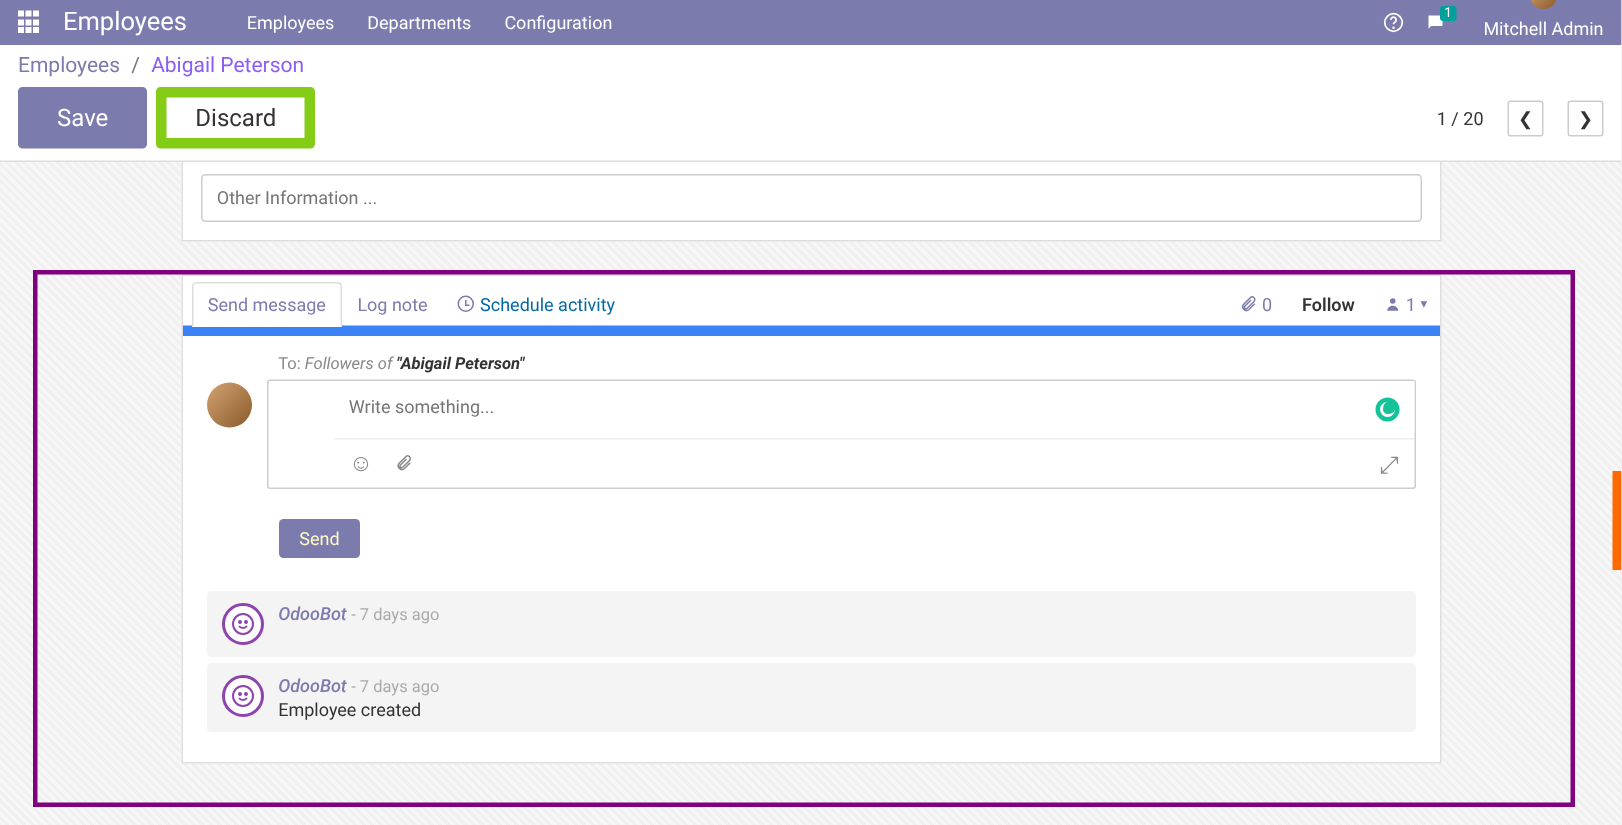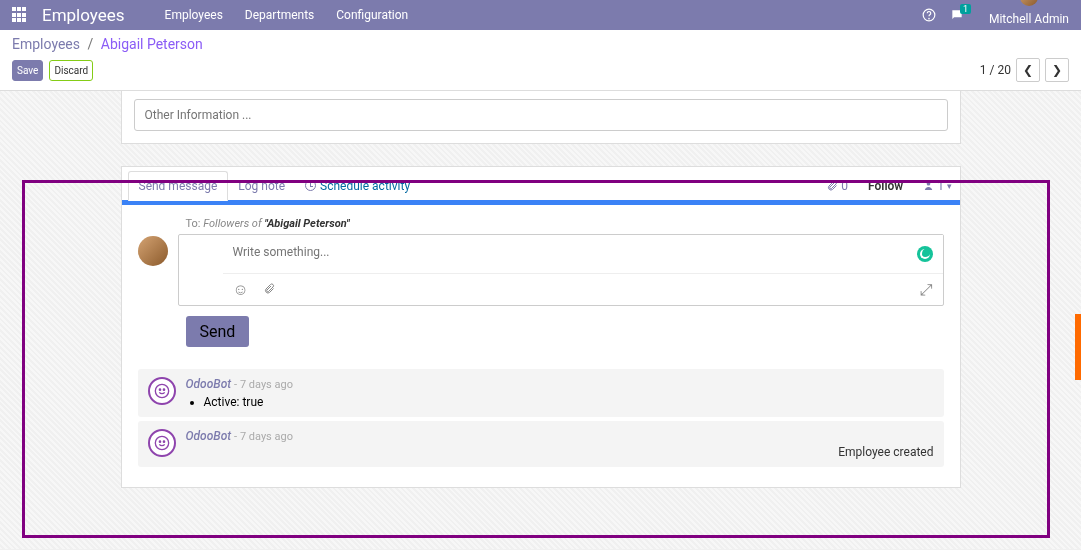--- a/index.html
+++ b/index.html
@@ -15,31 +15,31 @@
 .badge { background:#00a09d; color:#fff; font-size:9px; border-radius:2px; padding:0 3px; position:relative; top:-6px; left:-4px; }
 .user-block { display:flex; align-items:center; gap:6px; font-size:12px; color:#fff; cursor:pointer;flex-direction:column; }
 .user-avatar { width:18px; height:18px; border-radius:50%; background:linear-gradient(135deg,#d4a373,#8b5a2b); display:inline-block; }
 .caret-down { font-size:9px; }
 .subheader { background:#fff; border-bottom:1px solid #ddd; padding:6px 12px 8px; }
 .breadcrumb { font-size:14px; margin-bottom:6px; }
 .breadcrumb a { color:#7c7bad; text-decoration:none; }
 .breadcrumb .sep { color:#777; margin:0 4px; }
 .breadcrumb .current { color:#8b5cf6; }
 .action-row { display:flex; align-items:center; }
-.btn { border:1px solid #84cc16; background:#fff; color:#333; padding:4px 4px; font-size:10px; border-radius:3px; cursor:pointer; }
+.btn { border:7px solid #84cc16; background:#fff; color:#333; padding:4px 19px; font-size:16px; border-radius:3px; cursor:pointer; }
 .btn.primary { background:#7c7bad; color:#fff; border-color:#7c7bad; }
 .btn+.btn { margin-left:6px; }
-.pager { margin-left:auto; display:flex; align-items:center; gap:5px; font-size:12px; color:#333; }
+.pager { margin-left:auto; display:flex; align-items:center; gap:16px; font-size:12px; color:#333; }
 .pbtn { border:1px solid #ccc; background:#fff; width:24px; height:24px; display:flex; align-items:center; justify-content:center; cursor:pointer; border-radius:2px; font-size:12px; }
 .content { padding:0 0 0 0; height:calc(550px - 30px - 62px); overflow:hidden; background:repeating-linear-gradient(45deg,#f7f7f7,#f7f7f7 2px,#f0f0f0 2px,#f0f0f0 4px); }
 .sheet { background:#fff; width:840px; margin:0 auto; border:1px solid #ddd; border-top:none; padding:8px 12px 12px; }
 .other-input { width:100%; border:1px solid #ccc; border-radius:3px; padding:8px 10px; font-size:12px; color:#737373; }
 .chatter-wrap { background:#fff; width:840px; margin:22px auto 0; border:1px solid #ddd; }
 .highlight-box { border:3px solid #800080; position:absolute; left:22px; top:180px; width:1028px; height:358px; pointer-events:none; }
-.chatter-tabs { display:flex; align-items:center; border-bottom:5px solid #3b82f6; padding:4px 8px 0 6px; font-size:12px; }
+.chatter-tabs { display:flex; align-items:center; border-bottom:7px solid #3b82f6; padding:4px 8px 0 6px; font-size:12px; }
 .tab { padding:7px 10px 7px; color:#333; cursor:pointer; }
 .tab.active { border:1px solid #ddd; border-bottom:1px solid #fff; border-radius:3px 3px 0 0; background:#fff; margin-bottom:-1px; color:#7c7bad; }
 .tab.link { color:#7c7bad; }
 .tab.schedule { color:#0369a1; display:flex; align-items:center; gap:4px; }
 .tabs-right { margin-left:auto; display:flex; align-items:center; gap:20px; }
 .attach-count { color:#7c7bad; display:flex; align-items:center; gap:3px; }
 .follow-btn { color:#333; font-weight:600; cursor:pointer; }
 .follower-count { color:#7c7bad; display:flex; align-items:center; gap:3px; }
 .composer { padding:12px 16px 14px; }
 .to-line { font-size:11px; color:#888; margin-left:48px; margin-bottom:4px; }
@@ -47,33 +47,33 @@
 .to-line i { font-style:italic; }
 .compose-row { display:flex; gap:10px; }
 .compose-avatar { width:30px; height:30px; border-radius:50%; background:linear-gradient(135deg,#d4a373,#8b5a2b); flex-shrink:0; margin-top:2px; }
 .compose-box { flex:1; border:1px solid #ccc; border-radius:2px;padding-left:44px; }
 .compose-text { width:100%; border:none; padding:10px; font-size:12px; color:#999; outline:none; resize:none; height:34px; }
 .compose-tools { display:flex; align-items:center; padding:6px 10px; border-top:1px solid #eee; color:#888; gap:14px; position:relative; }
 .compose-tools .expand { margin-left:auto; }
 .grammarly { position:absolute; right:10px; top:-28px; width:16px; height:16px; border-radius:50%; background:#15c39a; display:flex; align-items:center; justify-content:center; }
 .grammarly::after { content:""; width:8px; height:8px; border:2px solid #fff; border-top:none; border-right:none; border-radius:50%; transform:rotate(0deg); }
 .send-row { margin-top:10px; margin-left:48px; }
-.send-btn { background:#7c7bad; color:#000000; border:none; padding:6px 14px; font-size:16px; border-radius:3px; cursor:pointer; }
+.send-btn { background:#7c7bad; color:#fef9c3; border:none; padding:6px 14px; font-size:12px; border-radius:3px; cursor:pointer;margin-top:10px; }
 .timeline { padding:8px 16px 16px; }
 .date-sep { text-align:center; font-size:12px; font-weight:600; color:#333; padding:8px 0 10px; position:relative; }
 .date-sep::before, .date-sep::after { content:""; position:absolute; top:50%; width:38%; border-top:1px solid #ddd; }
 .date-sep::before { left:0; } .date-sep::after { right:0; }
 .msg { background:#f4f4f4; border-radius:3px; padding:8px 10px; display:flex; gap:10px; margin-bottom:4px; }
 .msg-avatar { width:28px; height:28px; border-radius:50%; background:#fff; border:2px solid #8e44ad; display:flex; align-items:center; justify-content:center; flex-shrink:0; }
 .msg-avatar svg { width:16px; height:16px; }
 .msg-body { flex:1; font-size:12px; }
 .msg-author { color:#7c7bad; font-weight:500;font-style:italic; }
 .msg-time { color:#aaa; font-size:11px; }
 .msg-body ul { margin:4px 0 0 18px; }
-.msg-body .plain { color:#333; margin-top:2px;text-align:right; }
+.msg-body .plain { color:#333; margin-top:2px; }
 .orange-strip { position:absolute; right:0; top:314px; width:6px; height:66px; background:#ff6a00; }
 .clock-icon { display:inline-block; width:11px; height:11px; border:1px solid #7c7bad; border-radius:50%; position:relative; }
 .clock-icon::after { content:""; position:absolute; left:4px; top:2px; width:1px; height:4px; background:#7c7bad; }
 .clock-icon::before { content:""; position:absolute; left:4px; top:5px; width:3px; height:1px; background:#7c7bad; }
 </style>
 </head>
 <body>
 
 <div class="topnav">
   <div class="apps-icon">
@@ -198,23 +198,20 @@
           <svg viewBox="0 0 24 24" fill="none" stroke="#8e44ad" stroke-width="2">
               <circle cx="12" cy="12" r="10"></circle>
               <path d="M8 14s1.5 2 4 2 4-2 4-2"></path>
               <circle cx="9" cy="10" r="1" fill="#8e44ad"></circle>
               <circle cx="15" cy="10" r="1" fill="#8e44ad"></circle>
             </svg>
         </div>
         <div class="msg-body">
           <span class="msg-author">OdooBot</span>
           <span class="msg-time">- 7 days ago</span>
-          <ul>
-              <li>Active: true</li>
-            </ul>
         </div>
       </div>
 
       <div class="msg">
         <div class="msg-avatar">
           <svg viewBox="0 0 24 24" fill="none" stroke="#8e44ad" stroke-width="2">
               <circle cx="12" cy="12" r="10"></circle>
               <path d="M8 14s1.5 2 4 2 4-2 4-2"></path>
               <circle cx="9" cy="10" r="1" fill="#8e44ad"></circle>
               <circle cx="15" cy="10" r="1" fill="#8e44ad"></circle>

